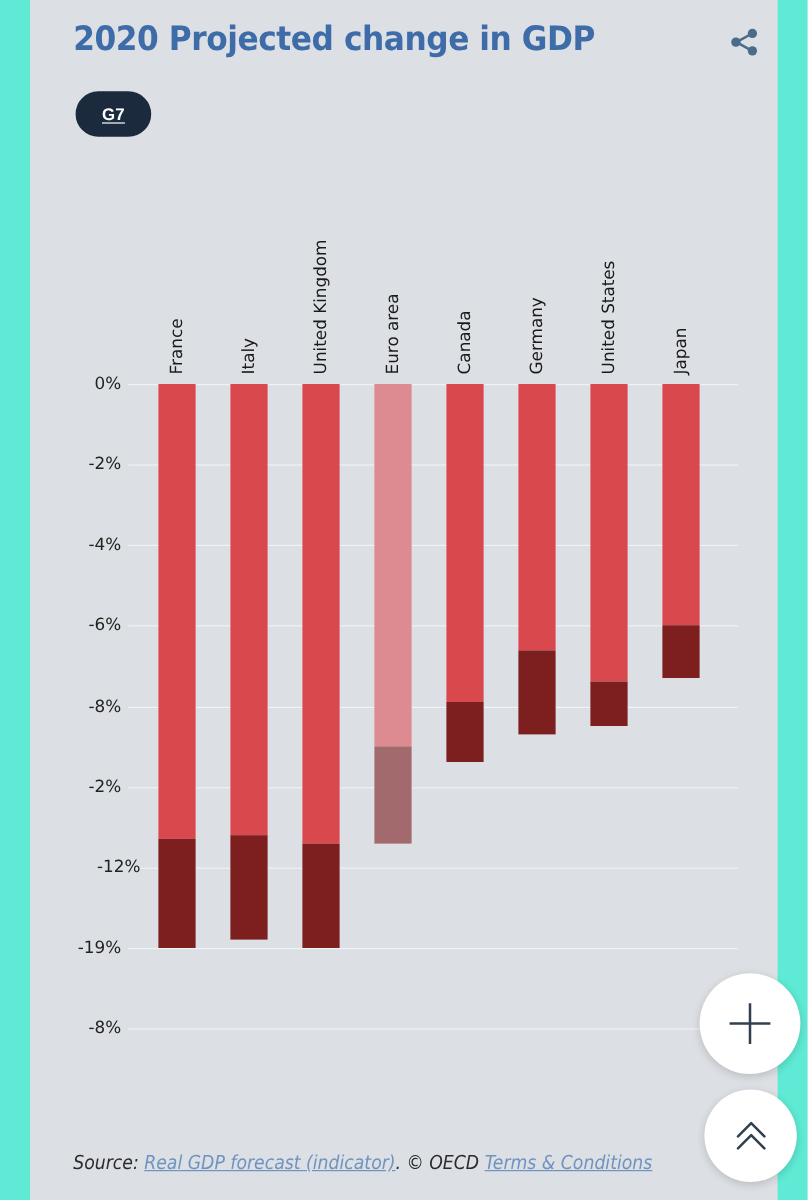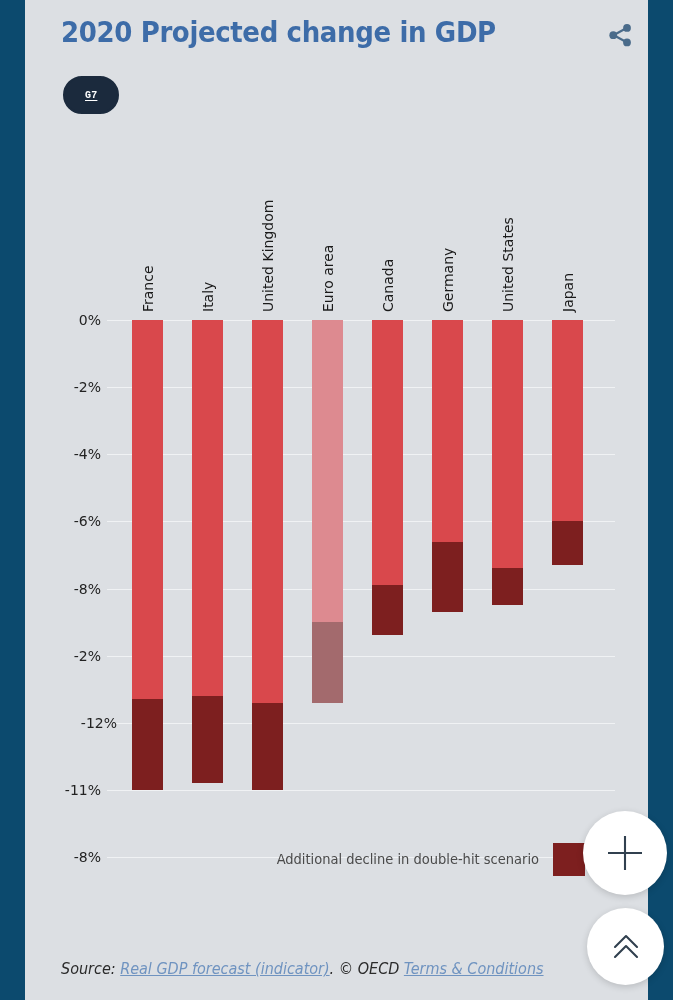--- a/index.html
+++ b/index.html
@@ -5,21 +5,21 @@
   * { box-sizing: border-box; margin: 0; padding: 0; }
   html, body {
     width: 673px; height: 1000px;
     background: #e6e8ea;
     font-family: "Liberation Sans", sans-serif;
     overflow: hidden;
   }
   #page {
     position: relative;
     width: 673px; height: 1000px;
-    background: #0c4a6e;
+    background: #5eead4;
   }
   
   #card {
     position: absolute;
     left: 25px; top: 0; width: 623px; height: 1000px;
     background: #dcdfe3;
   }
 
   
   #header-row {
@@ -48,23 +48,23 @@
   #tabs {
     position: absolute; left: 38px; top: 76px;
     display: flex; align-items: center; gap: 12px;
   }
   .tab {
     height: 38px;
     border-radius: 19px;
     border: 2px solid #1b2a3d;
     display: flex; align-items: center; justify-content: center;
     padding: 0 20px;
-    font-family: Liberation Mono, monospace;
+    font-family: Liberation Sans, sans-serif;
     font-weight: 700;
-    font-size: 10px;
+    font-size: 14px;
     letter-spacing: 0.2px;
     color: #1b2a3d;
     background: transparent;
     cursor: pointer;
     white-space: nowrap;
   }
   .tab.active {
     background: #1b2a3d;
     color: #ffffff;
     text-decoration: underline;
@@ -192,21 +192,21 @@
           <div class="gridline" style="top: 857px;"></div>
         </div>
       <div id="yaxis">
           <div class="ytick" style="top: 320px; left: 12px; right: auto; width: 64px;">0%</div>
           <div class="ytick" style="top: 387.125px; left: 12px; right: auto; width: 64px;">-2%</div>
           <div class="ytick" style="top: 454.25px; left: 12px; right: auto; width: 64px;">-4%</div>
           <div class="ytick" style="top: 521.375px; left: 12px; right: auto; width: 64px;">-6%</div>
           <div class="ytick" style="top: 588.5px; left: 12px; right: auto; width: 64px;">-8%</div>
           <div class="ytick" style="top: 655.625px; left: 12px; right: auto; width: 64px;">-2%</div>
           <div class="ytick" style="top: 722.75px; left: 28px; right: auto; width: 64px;">-12%</div>
-          <div class="ytick" style="top: 789.875px; left: 12px; right: auto; width: 64px;">-11%</div>
+          <div class="ytick" style="top: 789.875px; left: 12px; right: auto; width: 64px;">-19%</div>
           <div class="ytick" style="top: 857px; left: 12px; right: auto; width: 64px;">-8%</div>
         </div>
       <div id="bars">
           <div class="bar-group" style="left: 107px; top: 320px; height: 469.875px;">
             <div class="seg-single" style="top: 0px; height: 379.256px;"></div>
             <div class="seg-double" style="top: 379.256px; height: 90.6187px;"></div>
             <div class="bar-label">France</div>
           </div>
           <div class="bar-group" style="left: 167px; top: 320px; height: 463.163px;">
             <div class="seg-single" style="top: 0px; height: 375.9px;"></div>
@@ -240,24 +240,20 @@
           </div>
           <div class="bar-group" style="left: 527px; top: 320px; height: 245.006px;">
             <div class="seg-single" style="top: 0px; height: 201.375px;"></div>
             <div class="seg-double" style="top: 201.375px; height: 43.6313px;"></div>
             <div class="bar-label">Japan</div>
           </div>
         </div>
     </div>
 
     <div id="legend">
-      <div class="legend-row">
-        <span class="legend-label">Additional decline in double-hit scenario</span>
-        <span class="legend-swatch" style="background:#7d1f1f"></span>
-      </div>
     </div>
 
     <div id="source"><span>Source: </span><a class="lnk" href="#">Real GDP forecast (indicator)</a><span>. © OECD </span><a class="lnk" href="#">Terms &amp; Conditions</a></div>
 
     <div class="fab" id="fab-expand">
       <svg width="44" height="44" viewBox="0 0 44 44">
         <line x1="22" y1="5" x2="22" y2="39" stroke="#31404f" stroke-width="2.1"></line>
         <line x1="5" y1="22" x2="39" y2="22" stroke="#31404f" stroke-width="2.1"></line>
       </svg>
     </div>

